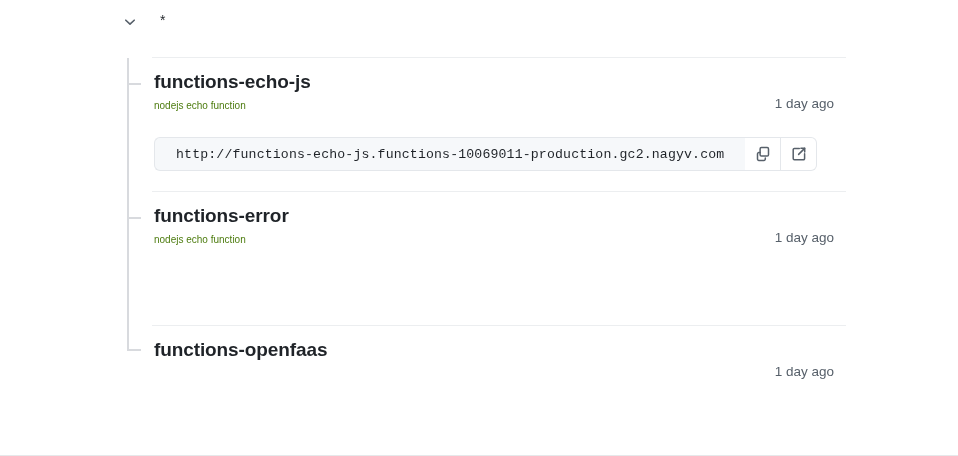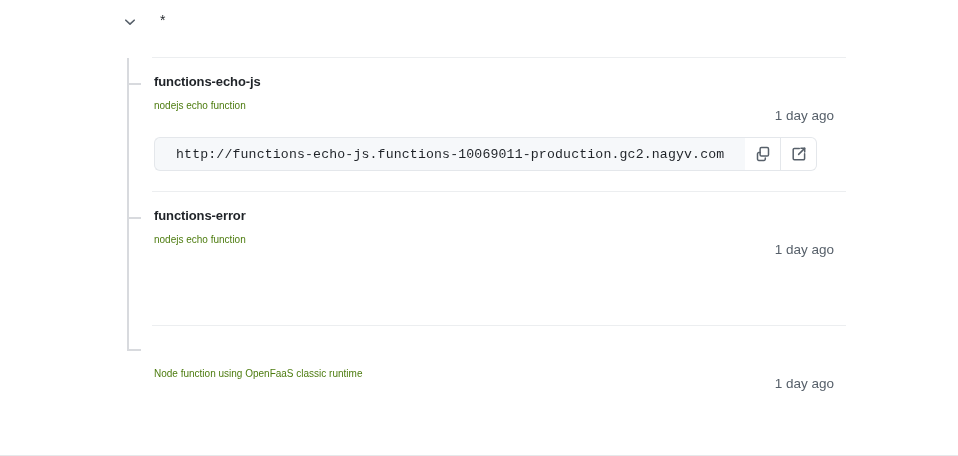--- a/index.html
+++ b/index.html
@@ -102,21 +102,21 @@
   .fn-item.i2 { top: 325px; }
 
   .fn-head {
     position: relative;
     height: 48px;
   }
   .fn-title {
     position: absolute;
     left: 2px;
     top: 0px;
-    font-size: 13px;
+    font-size: 19px;
     font-weight: bold;
     line-height: 20px;
     color: #1f2328;
     letter-spacing: -0.1px;
   }
   .fn-desc {
     position: absolute;
     left: 2px;
     top: 24px;
     font-size: 10px;
@@ -125,21 +125,20 @@
     color: #4d7c0f;
   }
   .fn-time {
     position: absolute;
     right: 12px;
     top: 22px;
     font-size: 13.5px;
     line-height: 20px;
     color: #57606a;
     white-space: nowrap;
-    margin-top: 12px;
   }
 
   
   .url-row {
     position: absolute;
     left: 2px;
     top: 79px;
     display: flex;
     align-items: stretch;
     height: 34px;
@@ -230,19 +229,19 @@
     <div class="fn-item i1">
       <div class="fn-head">
         <div class="fn-title">functions-error</div>
         <div class="fn-desc">nodejs echo function</div>
         <div class="fn-time">1 day ago</div>
       </div>
     </div>
 
     <div class="fn-item i2">
       <div class="fn-head">
-        <div class="fn-desc">Node function using OpenFaaS classic runtime</div>
+        <div class="fn-title">functions-openfaas</div>
         <div class="fn-time">1 day ago</div>
       </div>
     </div>
 
   </div>
 </div>
 
 </body></html>

